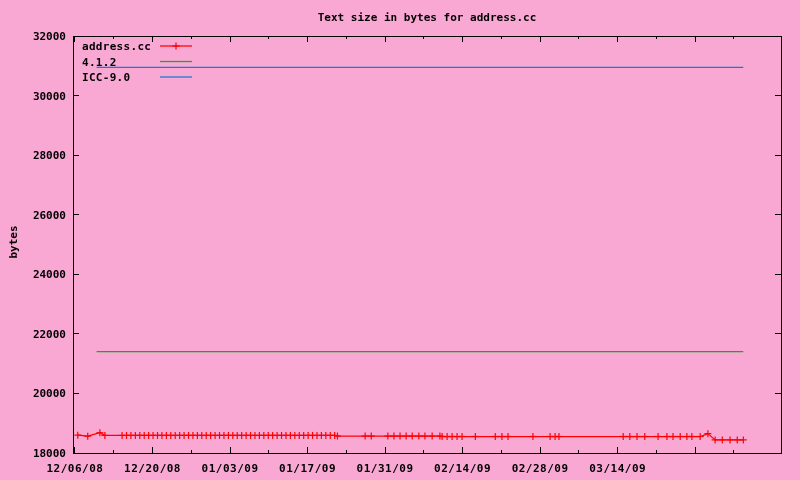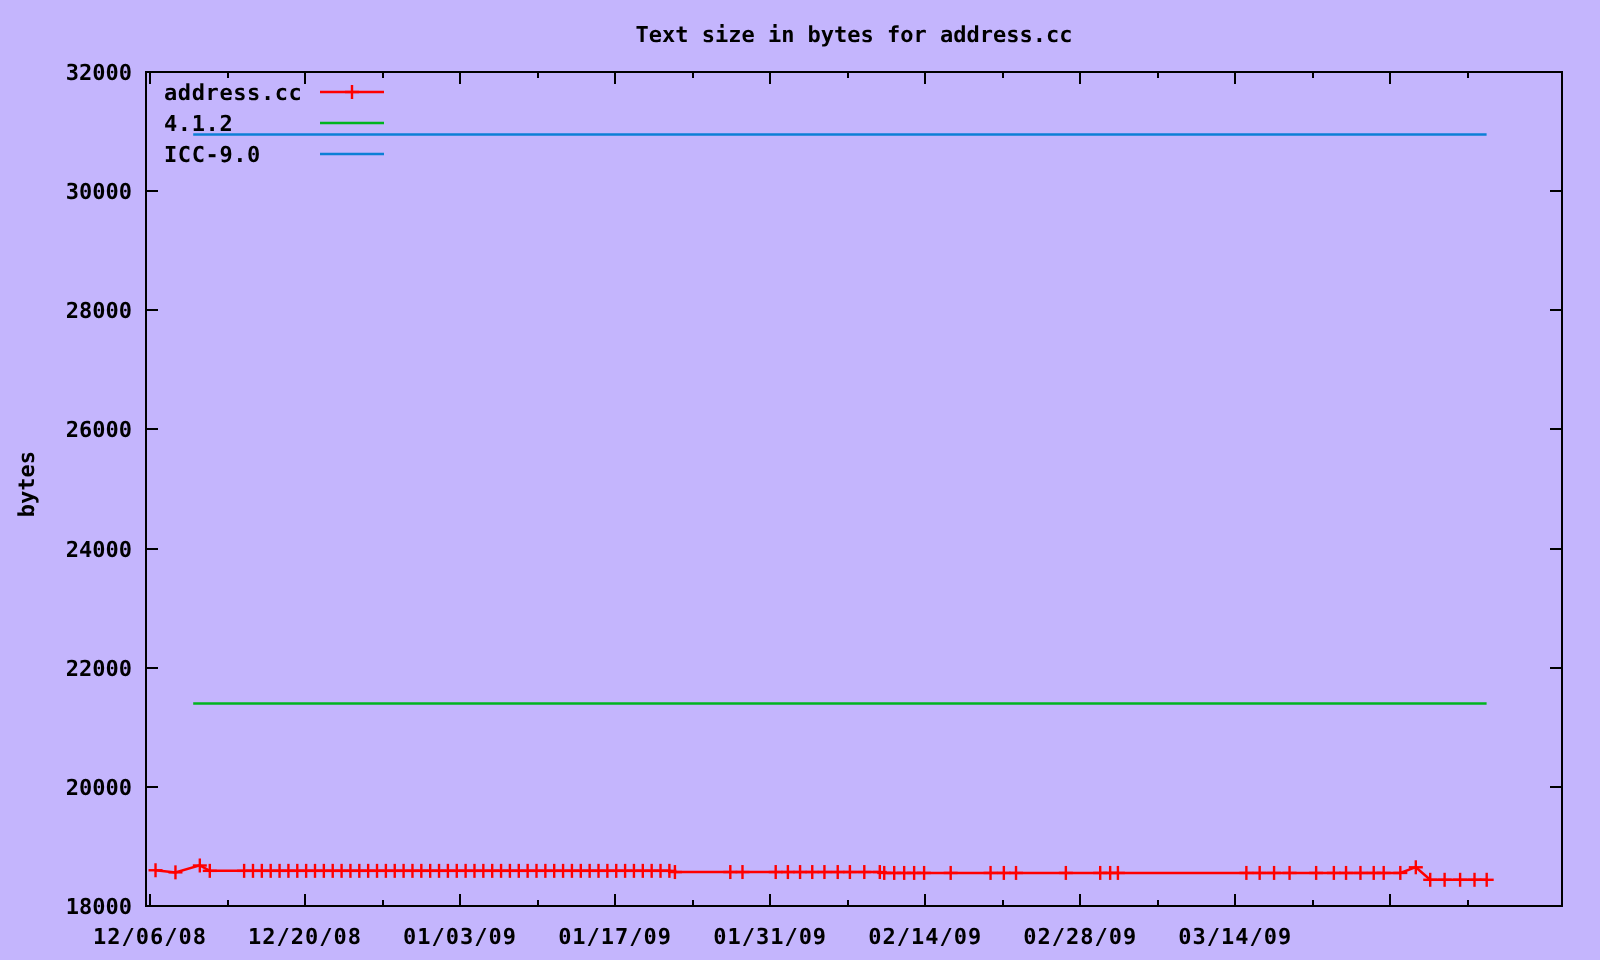--- a/index.html
+++ b/index.html
@@ -1,19 +1,19 @@
 <!DOCTYPE html>
 <html><head>
 <meta charset="utf-8">
 <style>
   html,body { margin:0; padding:0; background:#ffffff; }
   .canvas {
     position: relative;
     width: 800px; height: 480px;
-    background: #c4b5fd;
+    background: #f9a8d4;
     font-family: "DejaVu Sans Mono", monospace;
     text-align: center;
   }
   svg text {
     font-family: "DejaVu Sans Mono", monospace;
     font-weight: 700;
     font-size: 11px;
     fill: #000000;
   }
 </style>

